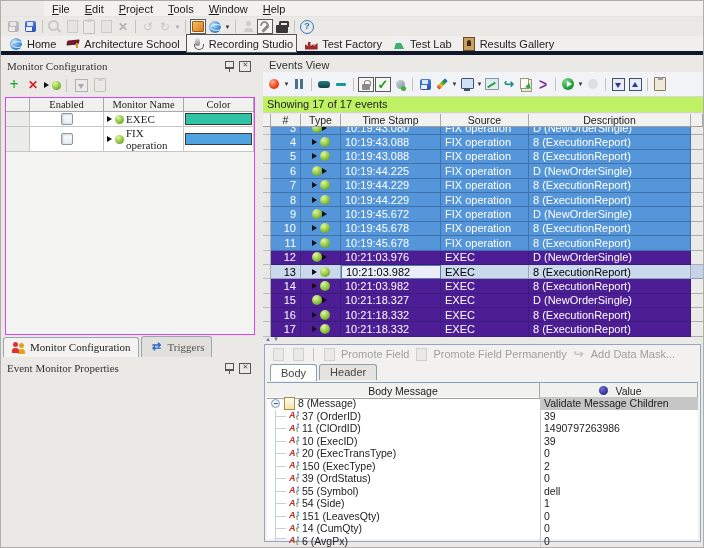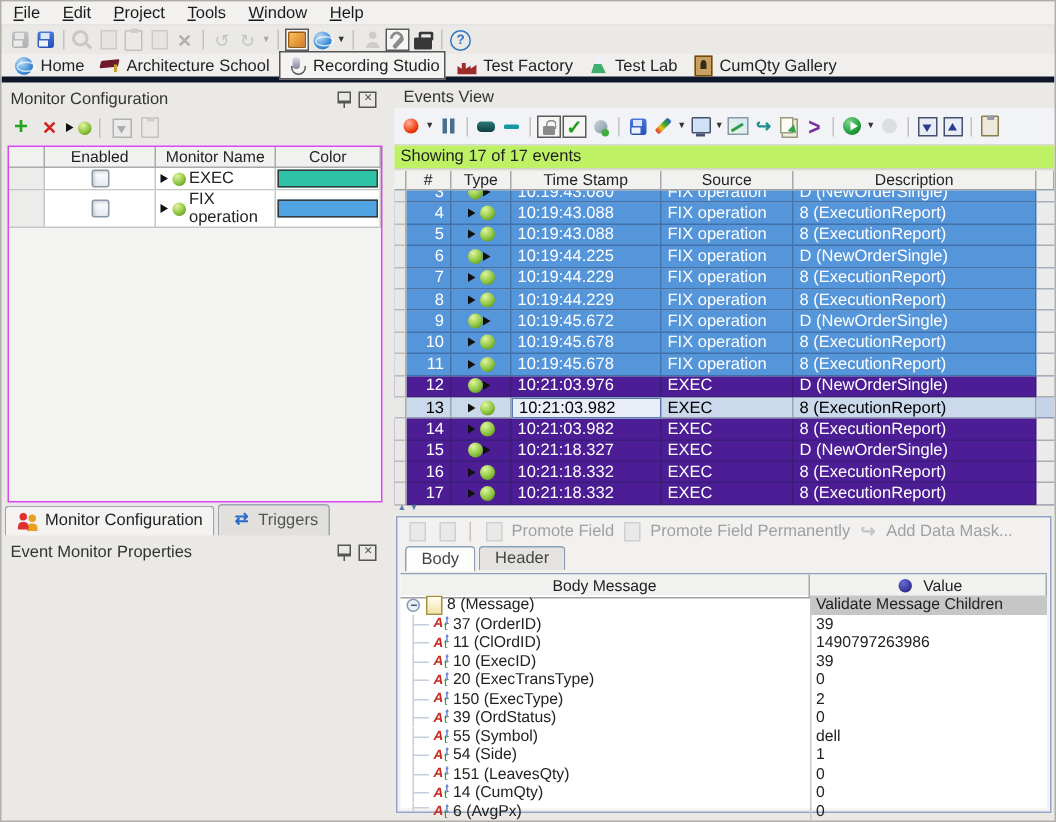--- a/index.html
+++ b/index.html
@@ -87,31 +87,31 @@
   .i-fld::after{content:"t";color:#2F8F2F;font-size:8px;position:relative;top:2px;left:0.5px;text-shadow:1px -4px 0 #2858C8;}
 
   
   .type-ic{display:inline-flex;align-items:center;}
   .type-ic .ball{width:10px;height:10px;border-radius:50%;background:radial-gradient(circle at 35% 28%,#E2F4A2,#8CC63E 55%,#4E7A1E);display:inline-block;}
   .type-ic .arr{width:0;height:0;border:3px solid transparent;border-left:5px solid #101010;display:inline-block;}
   .type-ic.send{flex-direction:row-reverse;}
   .type-ic.small .ball{width:9px;height:9px;}
 
   
-  .menubar{height:15px;display:flex;align-items:center;gap:15px;padding:1px 8px 0;background:#F2F1EF;}
+  .menubar{height:15px;display:flex;align-items:center;gap:15px;padding:1px 8px 0;background:#F2F1EF;margin-left:43px;}
   .menu-item{display:inline-block;color:#1A1A1A;}
   .menu-item::first-letter{text-decoration:underline;}
   .main-toolbar{height:20px;display:flex;align-items:center;gap:1px;padding:0 4px;border-top:1px solid #E6E4E1;}
   .persp-bar{height:19px;display:flex;align-items:center;gap:3px;padding:0 4px;border-bottom:4px solid #0f172a;background:#F0EFED;}
   .persp-tab{display:flex;align-items:center;gap:3px;padding:1px 3px;white-space:nowrap;}
   .persp-tab.selected{border:1px solid #555;background:#F4F3F1;}
 
   
   .content{position:absolute;top:56px;left:0;right:0;bottom:0;}
-  .left-col{position:absolute;left:0;top:0;width:258px;bottom:0;}
+  .left-col{position:absolute;left:0;top:0;width:258px;bottom:0;font-family:Liberation Serif, serif;}
   .right-col{position:absolute;left:262px;top:0;right:0;bottom:0;}
   .panel-header{height:18px;display:flex;align-items:center;padding:2px 6px;color:#333;}
   .panel-header .t{flex:1;}
 
   .mon-toolbar{height:20px;display:flex;align-items:center;gap:3px;padding:0 5px;}
   .mon-table{position:absolute;left:4px;right:4px;top:40px;height:238px;background:#F3F3F1;border:1px solid #d946ef;}
   .mrow{display:grid;grid-template-columns:24px 74px 80px 1fr;height:15px;}
   .mrow.hd{height:14px;background:#F1F1EF;font-size:10.5px;}
   .mrow.hd .mc{border-right:1px solid #A9A9A9;border-bottom:1px solid #A9A9A9;display:flex;align-items:center;justify-content:center;}
   .mrow.data .mc{background:#FFF;border-right:1px solid #C6C6C6;border-bottom:1px solid #C6C6C6;display:flex;align-items:center;}
@@ -228,21 +228,21 @@
     <span class="persp-tab">
       <span class="icn i-factory"></span>
       <span>Test Factory</span>
     </span>
     <span class="persp-tab">
       <span class="icn i-flask"></span>
       <span>Test Lab</span>
     </span>
     <span class="persp-tab">
       <span class="icn i-portrait"></span>
-      <span>CumQty Gallery</span>
+      <span>Results Gallery</span>
     </span>
   </div>
 
   <div class="content">
 
     <div class="left-col">
       <div class="panel-header">
         <span class="t">Monitor Configuration</span>
         <span class="icn i-pin"></span>
         <span class="icn i-restore"></span>

